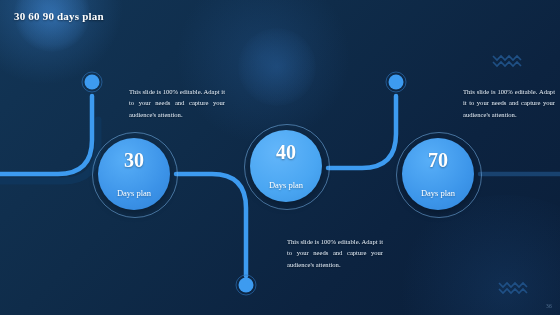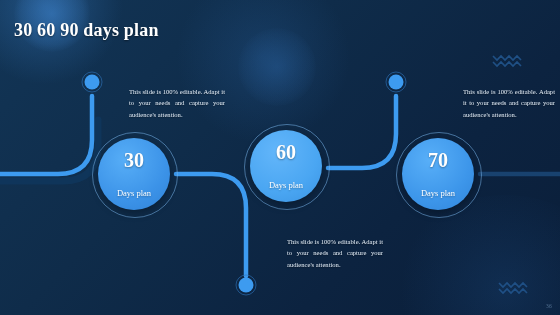--- a/index.html
+++ b/index.html
@@ -47,22 +47,22 @@
   }
 
   
   .zigzag { position: absolute; pointer-events: none; }
   .zigzag.top    { right: 36px; top: 52px;  }
   .zigzag.bottom { right: 30px; bottom: 18px; }
 
   
   .title {
     position: absolute;
-    left: 14px; top: 20px;
-    font-size: 18px;
+    left: 14px; top: 10px;
+    font-size: 11px;
     font-weight: bold;
     letter-spacing: 0.2px;
     text-shadow: 0 1px 2px rgba(0,0,0,0.45);
     white-space: nowrap;
     font-family: Liberation Serif, serif;
   }
 
   
   #wires {
     position: absolute;
@@ -184,21 +184,21 @@
     <div class="ring"></div>
     <div class="node" style="background:radial-gradient(circle at 38% 30%, #57aef7 0%, #3c93e8 60%, #2f82d8 100%);">
       <span class="num">30</span>
       <span class="cap">Days plan</span>
     </div>
   </div>
 
   <div class="node-wrap" id="node60">
     <div class="ring"></div>
     <div class="node" style="background:radial-gradient(circle at 38% 30%, #63b6fa 0%, #4aa6f2 60%, #3a93e2 100%);">
-      <span class="num">60</span>
+      <span class="num">40</span>
       <span class="cap">Days plan</span>
     </div>
   </div>
 
   <div class="node-wrap" id="node90">
     <div class="ring"></div>
     <div class="node" style="background:radial-gradient(circle at 38% 30%, #58aff8 0%, #3d96ea 60%, #3085da 100%);">
       <span class="num">70</span>
       <span class="cap">Days plan</span>
     </div>

